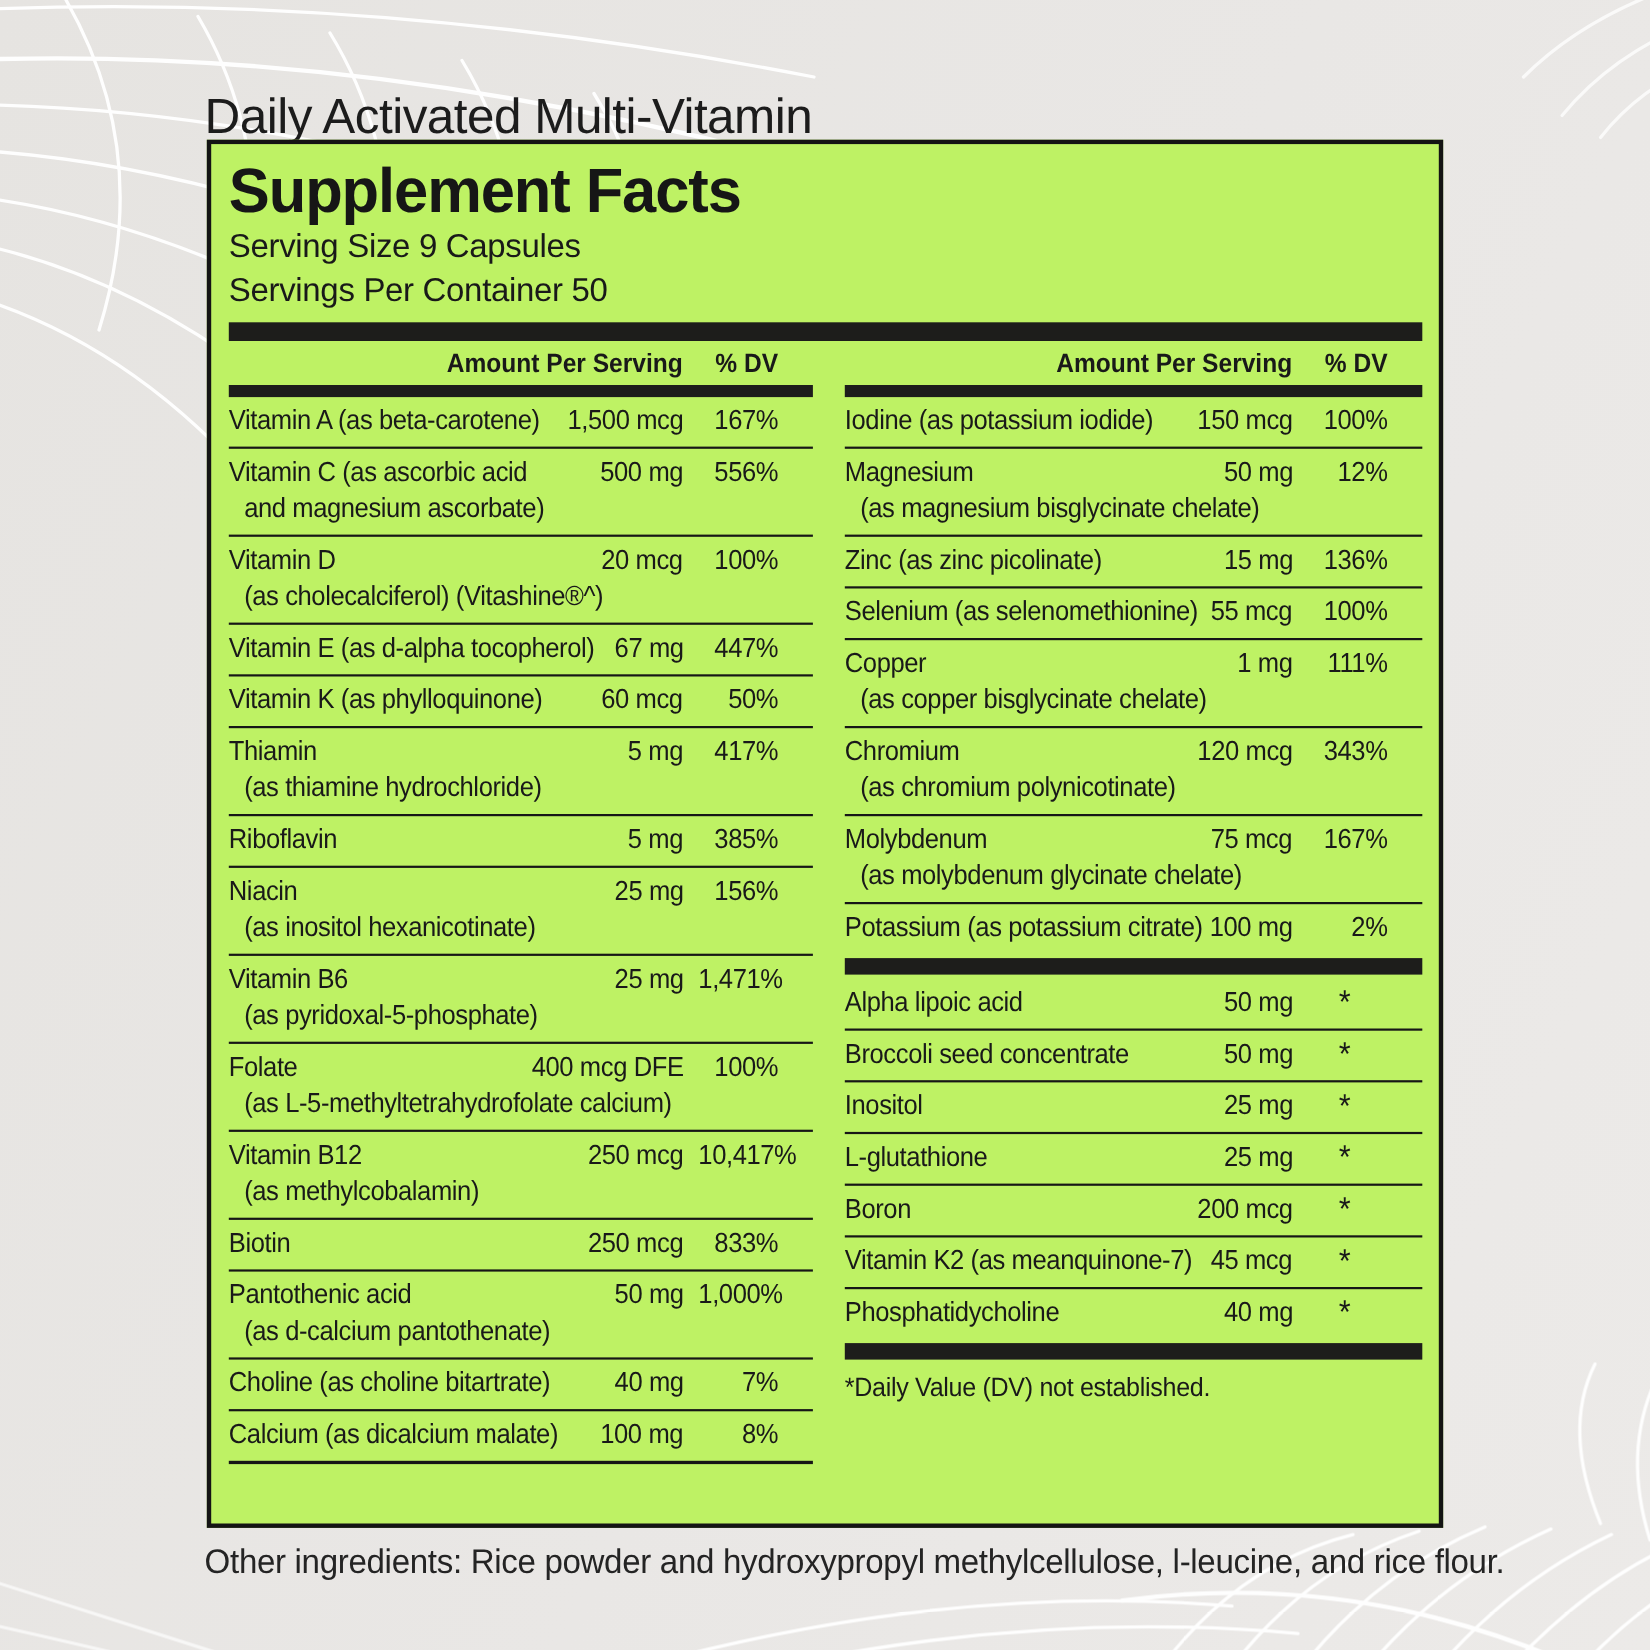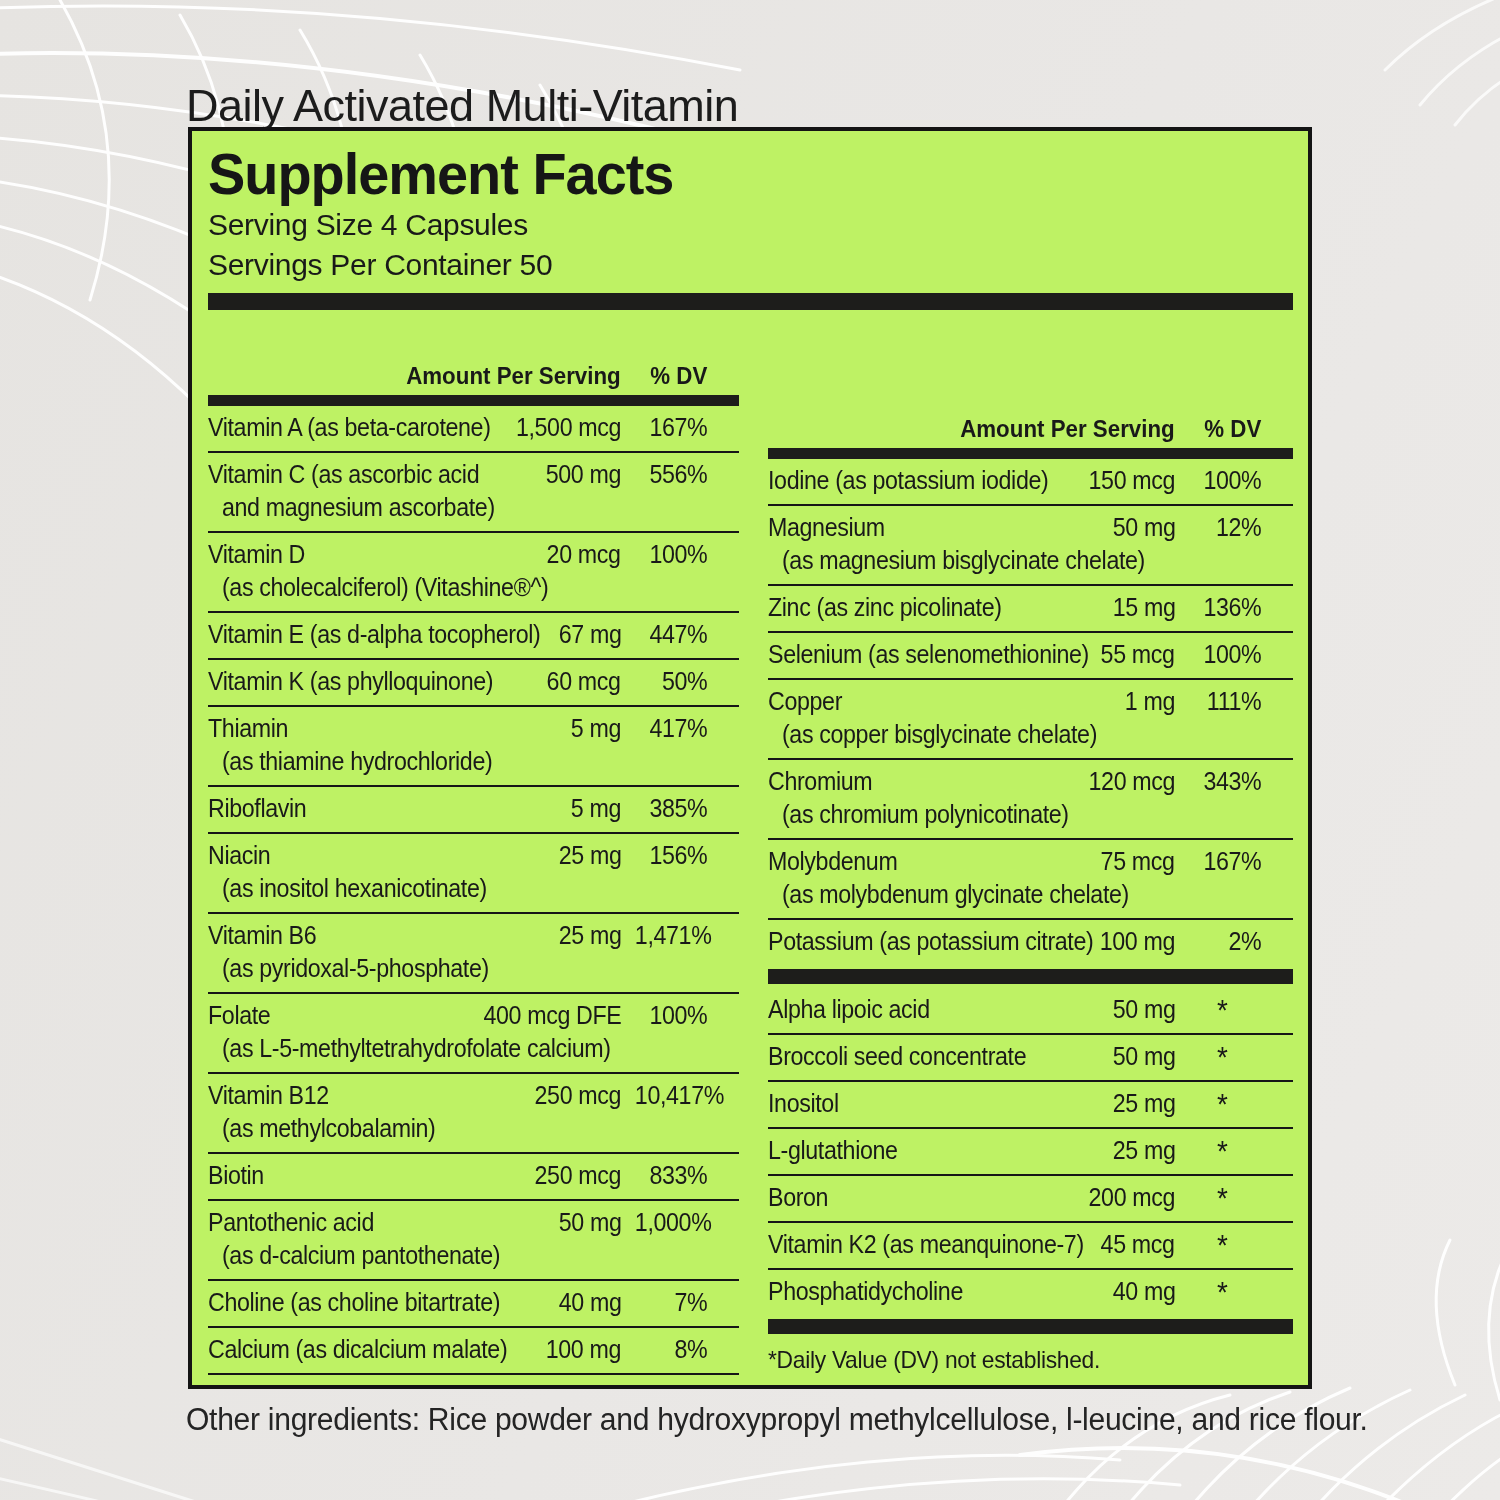--- a/index.html
+++ b/index.html
@@ -22,21 +22,21 @@
     background:#bef264;border:4px solid #141414;box-sizing:border-box;
     padding:12px 15px 10px 16px;display:flex;flex-direction:column;
   }
   .facts-heading{
     font-size:57px;font-weight:700;letter-spacing:-1px;line-height:62px;
     transform:scaleX(.98);transform-origin:0 50%;white-space:nowrap;color:#161616;
   }
   .serving-line{font-size:30px;line-height:40px;letter-spacing:-0.3px;white-space:nowrap;}
   .bar-top{height:17px;background:#1d1d1b;margin-top:8px;}
 
-  .cols{flex:1;display:flex;align-items:flex-end;margin-top:0;}
+  .cols{flex:1;display:flex;align-items:flex-start;margin-top:0;}
   .col{width:531px;}
   .col-right{flex:1;}
   .vdiv{width:3px;background:#161616;margin:0 13px;}
 
   .col-head{
     display:grid;grid-template-columns:minmax(0,1fr) auto 112px;column-gap:6px;
     padding:7px 0 6px;font-weight:700;font-size:24px;line-height:27px;
   }
   .col-head .amt{justify-self:end;white-space:nowrap;transform:scaleX(.93);transform-origin:100% 50%;}
   .col-head .dv{text-align:right;padding-right:34px;transform:scaleX(.93);transform-origin:100% 50%;}
@@ -114,21 +114,21 @@
     </g>
   </g>
 </svg>
 
 <div class="content">
 
   <div class="page-title">Daily Activated Multi-Vitamin</div>
 
   <div class="panel">
     <div class="facts-heading">Supplement Facts</div>
-    <div class="serving-line">Serving Size 4 Capsules</div>
+    <div class="serving-line">Serving Size 9 Capsules</div>
     <div class="serving-line">Servings Per Container 50</div>
     <div class="bar-top"></div>
 
     <div class="cols">
 
       <div class="col">
         <div class="col-head">
           <span></span>
           <span class="amt">Amount Per Serving</span>
           <span class="dv">% DV</span>

